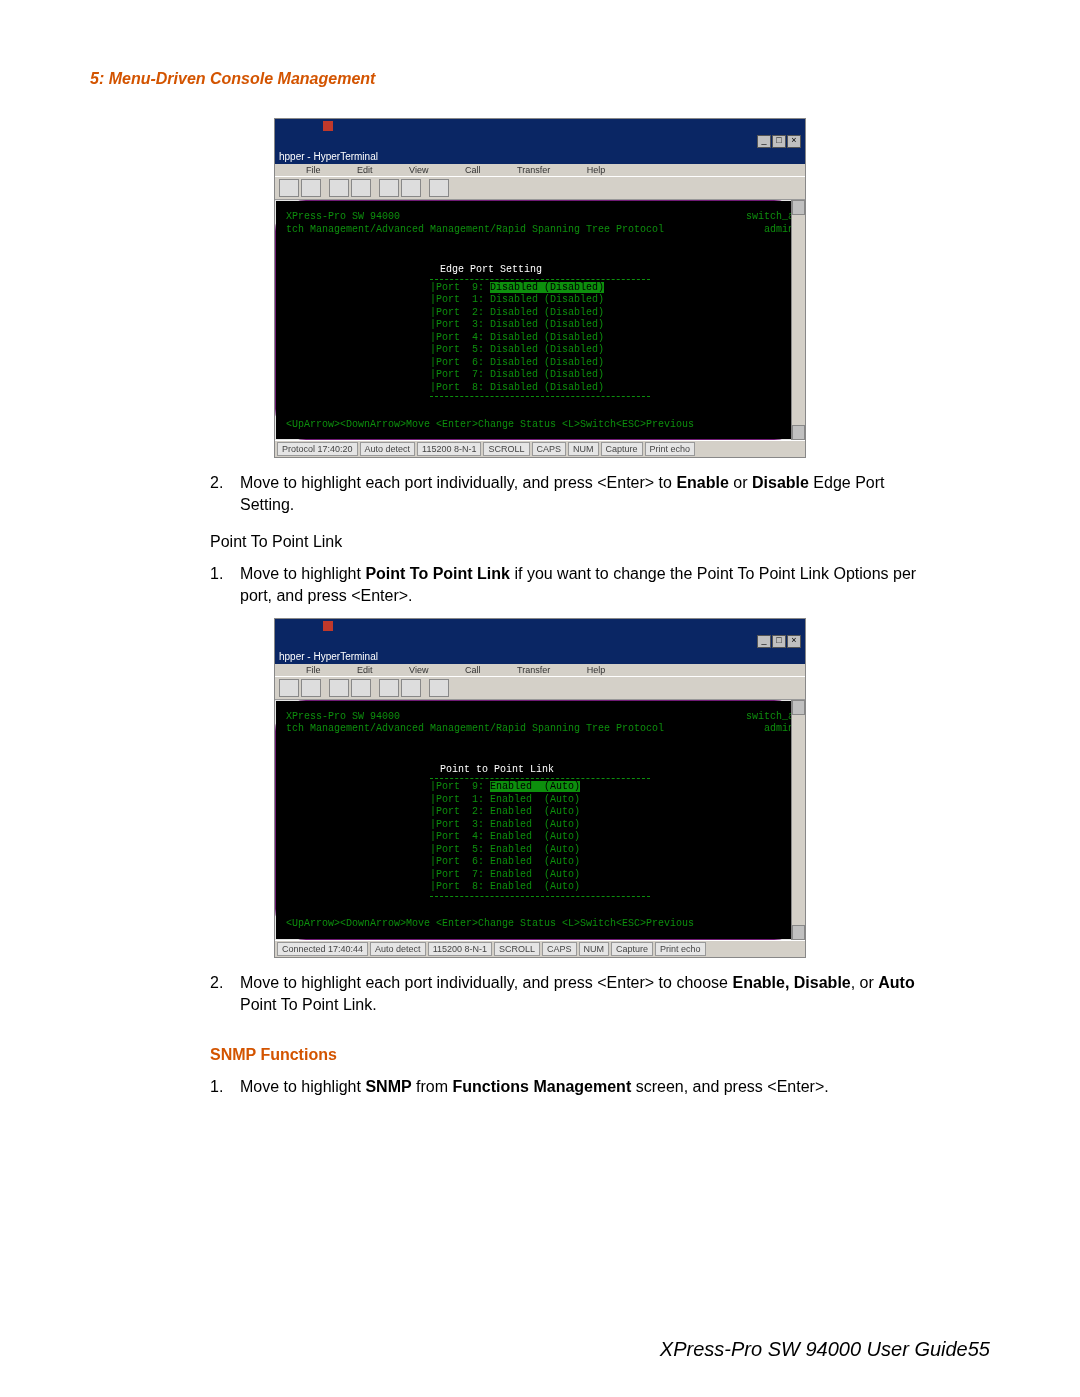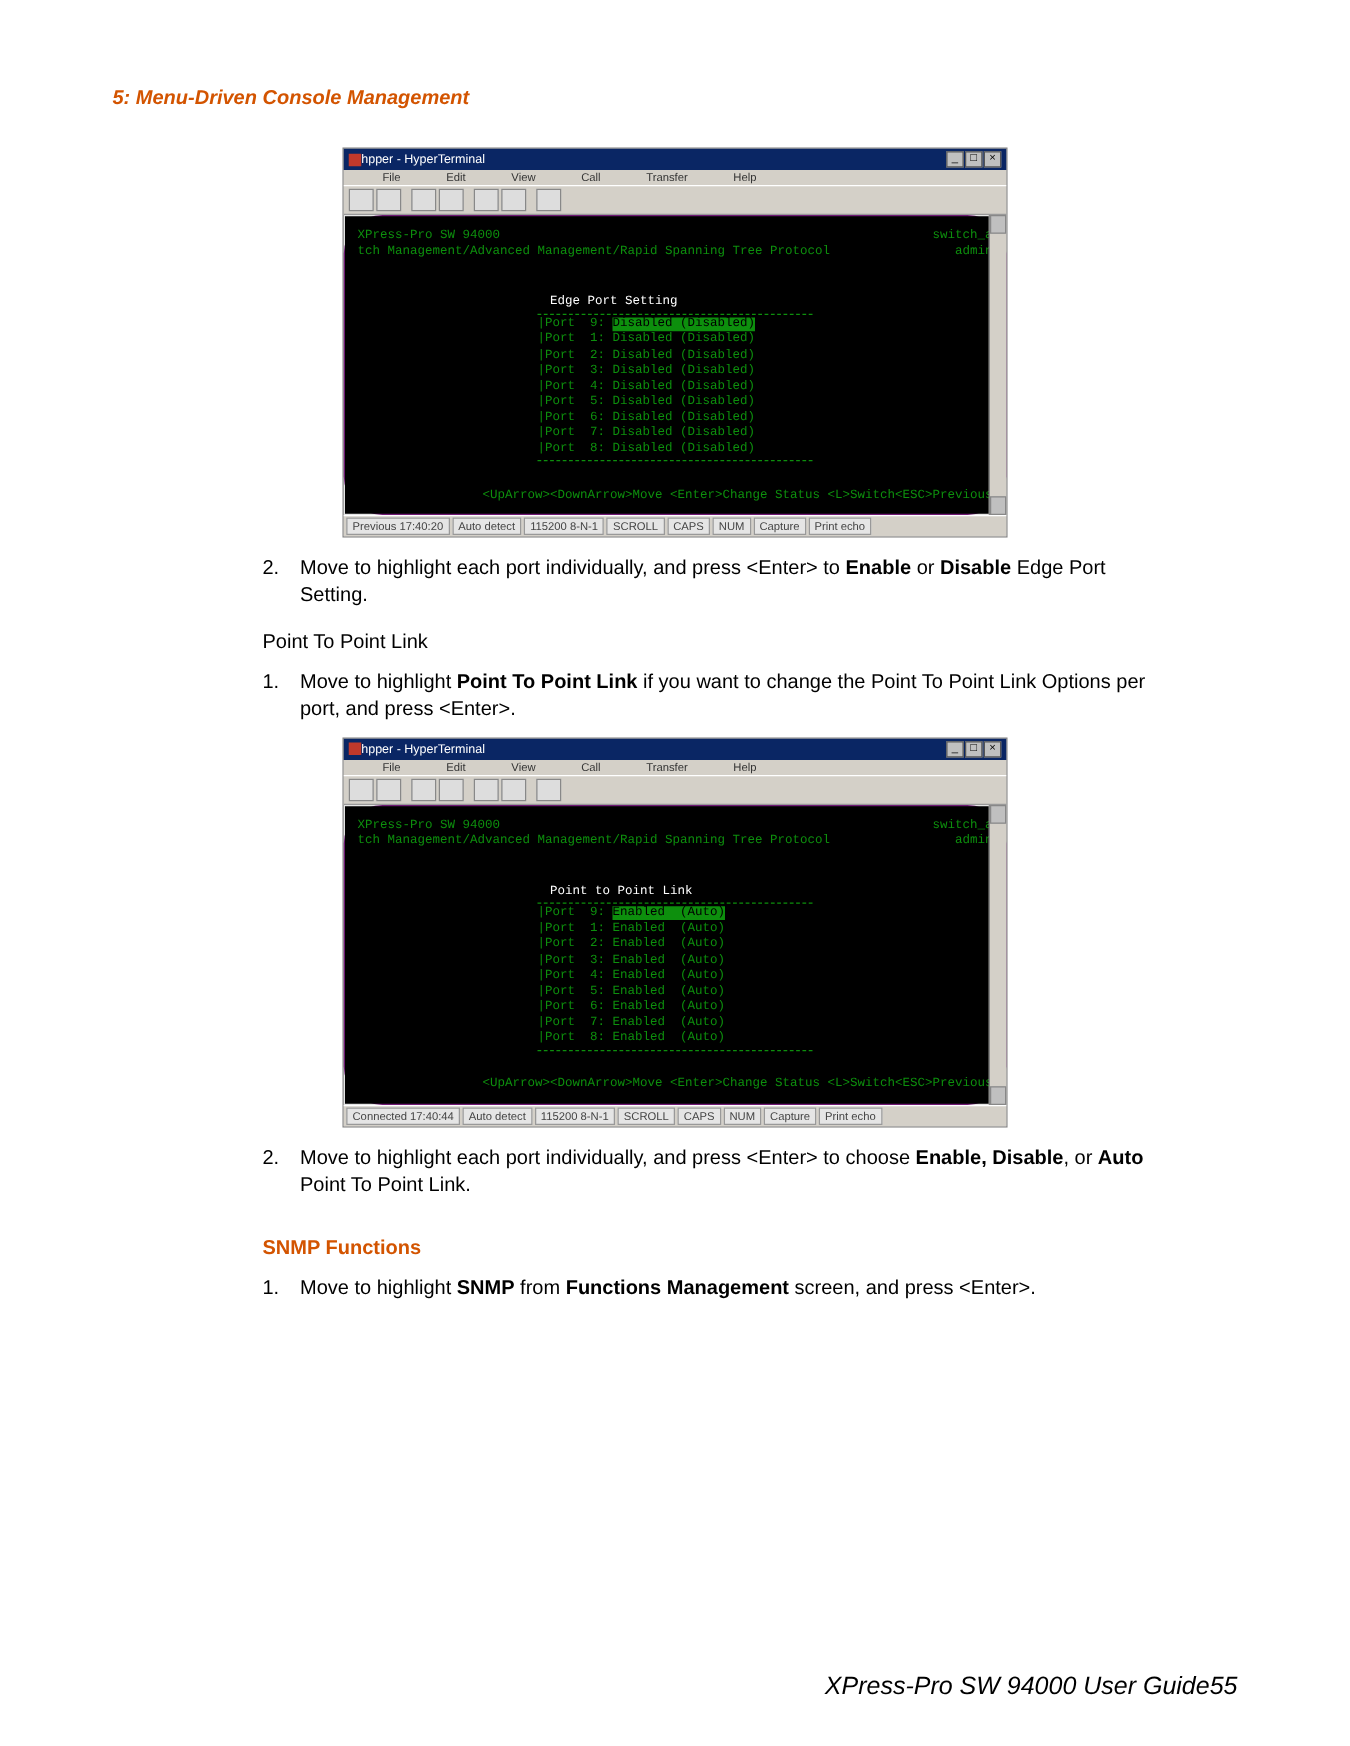--- a/index.html
+++ b/index.html
@@ -69,21 +69,21 @@
   }
   .term-title {
     background: linear-gradient(#0a2664, #0a2664);
     color: #fff;
     padding: 2px 4px;
     display: flex;
     justify-content: space-between;
     align-items: center;
     font-family: Tahoma, Arial, sans-serif;
   }
-  .term-title .t-left { display:flex; align-items:center; gap:0;}
+  .term-title .t-left { display:flex; align-items:center; gap:20px;flex-direction:column;}
   .term-title .icon {
     width:10px;height:10px;background:#c0392b;display:inline-block;
   }
   .win-controls { display:flex; gap:1px;}
   .win-controls span{
     width:12px;height:11px;background:#c0c0c0;border:1px solid #555;display:inline-block;color:#000;font-size:9px;line-height:9px;text-align:center;
   }
   .term-menu {
     background:#d4d0c8;
     color:#333;
@@ -129,21 +129,21 @@
   }
   .term-box-frame{
     border-top:1px dashed #0d8f0d;
     border-bottom:1px dashed #0d8f0d;
     padding:2px 0;
   }
   .term-row{white-space:pre;}
   .hl{background:#0d8f0d;color:#000;}
   .term-bottom{
     position:absolute;bottom:8px;left:10px;right:10px;
-    display:flex;justify-content:flex-end;color:#0d8f0d;
+    display:flex;justify-content:flex-start;color:#0d8f0d;
   }
   .statusbar{
     background:#d4d0c8;border-top:1px solid #fff;padding:1px 2px;display:flex;font-family:Tahoma,Arial;font-size:9px;color:#444;
   }
   .statusbar .cell{border:1px solid #999;padding:1px 4px;margin-right:2px;background:#e5e5e5;}
   .scrollbar-r{
     position:absolute;right:0;top:0;bottom:0;width:13px;background:#d4d0c8;border-left:1px solid #888;
   }
   .scrollbar-r .thumb{position:absolute;top:0;left:0;right:0;height:13px;background:#c0c0c0;border:1px solid #888;}
   .scrollbar-r .thumb2{position:absolute;bottom:0;left:0;right:0;height:13px;background:#c0c0c0;border:1px solid #888;}
@@ -220,21 +220,21 @@
           <span>&lt;UpArrow&gt;&lt;DownArrow&gt;Move &lt;Enter&gt;Change Status &lt;L&gt;Switch</span>
           <span>&lt;ESC&gt;Previous</span>
         </div>
       </div>
       <div class="scrollbar-r">
         <div class="thumb"></div>
           <div class="thumb2"></div>
       </div>
     </div>
     <div class="statusbar">
-      <span class="cell">Previous 17:40:20</span>
+      <span class="cell">Protocol 17:40:20</span>
       <span class="cell">Auto detect</span>
       <span class="cell">115200 8-N-1</span>
       <span class="cell">SCROLL</span>
       <span class="cell">CAPS</span>
       <span class="cell">NUM</span>
       <span class="cell">Capture</span>
       <span class="cell">Print echo</span>
     </div>
   </div>
 

